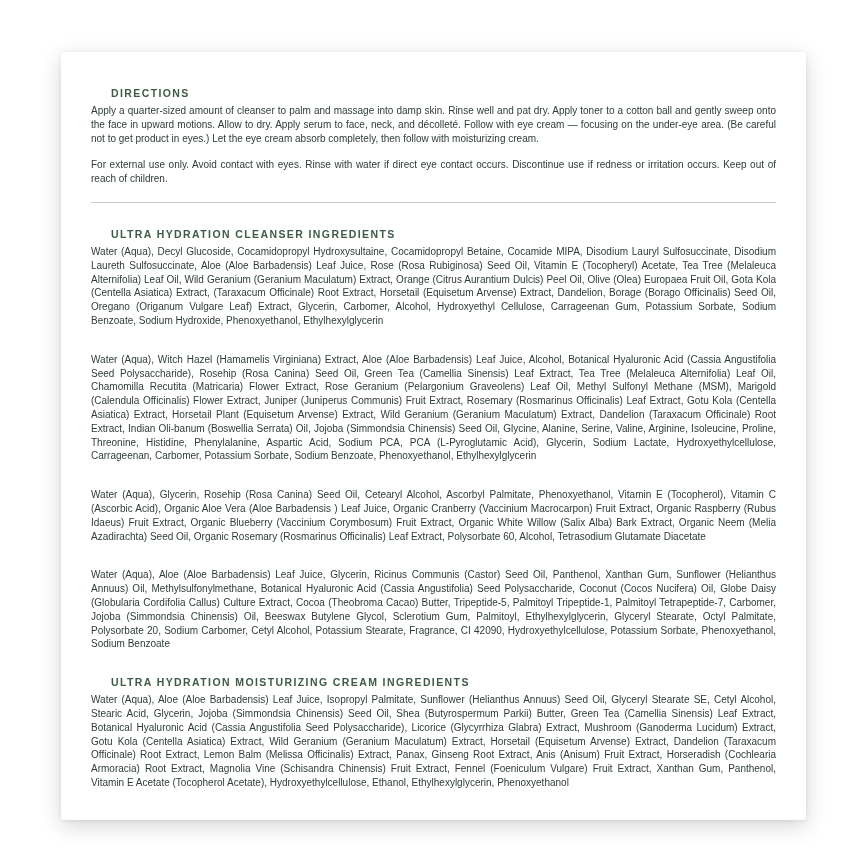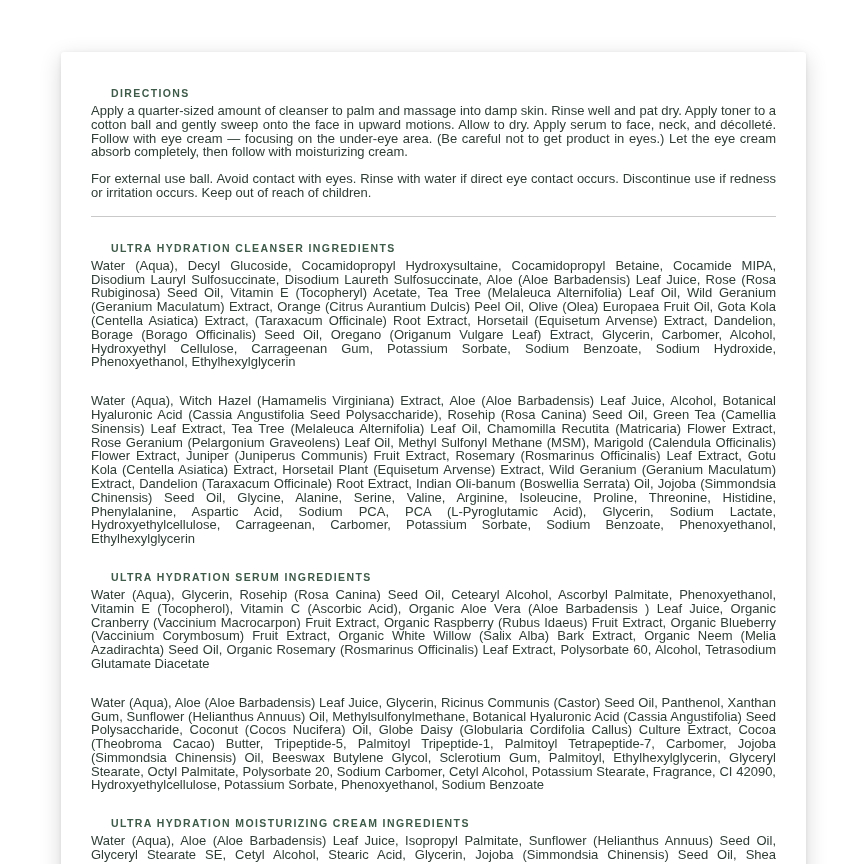--- a/index.html
+++ b/index.html
@@ -31,21 +31,21 @@
     margin: 0 0 5px 0;
     font-size: 10.5px;
     font-weight: bold;
     letter-spacing: 1.4px;
     color: #3e5a49;
     text-transform: uppercase;
     padding-left: 20px;
   }
   .body-text {
     margin: 0;
-    font-size: 13px;
+    font-size: 10px;
     line-height: 13.8px;
     color: #2f3d36;
     text-align: justify;
   }
   .directions-block .body-text + .body-text {
     margin-top: 13px;
   }
   .divider {
     border: none;
     border-top: 1px solid #c9c9c9;
@@ -60,36 +60,35 @@
 </style>
 </head>
 <body>
 
 <div class="page">
   <div class="card">
 
     <section class="directions-block">
       <h2 class="section-heading">DIRECTIONS</h2>
       <p class="body-text">Apply a quarter-sized amount of cleanser to palm and massage into damp skin. Rinse well and pat dry. Apply toner to a cotton ball and gently sweep onto the face in upward motions. Allow to dry. Apply serum to face, neck, and décolleté. Follow with eye cream — focusing on the under-eye area. (Be careful not to get product in eyes.) Let the eye cream absorb completely, then follow with moisturizing cream.</p>
-      <p class="body-text">For external use ball. Avoid contact with eyes. Rinse with water if direct eye contact occurs. Discontinue use if redness or irritation occurs. Keep out of reach of children.</p>
+      <p class="body-text">For external use only. Avoid contact with eyes. Rinse with water if direct eye contact occurs. Discontinue use if redness or irritation occurs. Keep out of reach of children.</p>
     </section>
 
     <hr class="divider">
 
     <section class="ingredient-section">
       <h2 class="section-heading">ULTRA HYDRATION CLEANSER INGREDIENTS</h2>
       <p class="body-text">Water (Aqua), Decyl Glucoside, Cocamidopropyl Hydroxysultaine, Cocamidopropyl Betaine, Cocamide MIPA, Disodium Lauryl Sulfosuccinate, Disodium Laureth Sulfosuccinate, Aloe (Aloe Barbadensis) Leaf Juice, Rose (Rosa Rubiginosa) Seed Oil, Vitamin E (Tocopheryl) Acetate, Tea Tree (Melaleuca Alternifolia) Leaf Oil, Wild Geranium (Geranium Maculatum) Extract, Orange (Citrus Aurantium Dulcis) Peel Oil, Olive (Olea) Europaea Fruit Oil, Gota Kola (Centella Asiatica) Extract, (Taraxacum Officinale) Root Extract, Horsetail (Equisetum Arvense) Extract, Dandelion, Borage (Borago Officinalis) Seed Oil, Oregano (Origanum Vulgare Leaf) Extract, Glycerin, Carbomer, Alcohol, Hydroxyethyl Cellulose, Carrageenan Gum, Potassium Sorbate, Sodium Benzoate, Sodium Hydroxide, Phenoxyethanol, Ethylhexylglycerin</p>
     </section>
 
     <section class="ingredient-section">
       <p class="body-text">Water (Aqua), Witch Hazel (Hamamelis Virginiana) Extract, Aloe (Aloe Barbadensis) Leaf Juice, Alcohol, Botanical Hyaluronic Acid (Cassia Angustifolia Seed Polysaccharide), Rosehip (Rosa Canina) Seed Oil, Green Tea (Camellia Sinensis) Leaf Extract, Tea Tree (Melaleuca Alternifolia) Leaf Oil, Chamomilla Recutita (Matricaria) Flower Extract, Rose Geranium (Pelargonium Graveolens) Leaf Oil, Methyl Sulfonyl Methane (MSM), Marigold (Calendula Officinalis) Flower Extract, Juniper (Juniperus Communis) Fruit Extract, Rosemary (Rosmarinus Officinalis) Leaf Extract, Gotu Kola (Centella Asiatica) Extract, Horsetail Plant (Equisetum Arvense) Extract, Wild Geranium (Geranium Maculatum) Extract, Dandelion (Taraxacum Officinale) Root Extract, Indian Oli-banum (Boswellia Serrata) Oil, Jojoba (Simmondsia Chinensis) Seed Oil, Glycine, Alanine, Serine, Valine, Arginine, Isoleucine, Proline, Threonine, Histidine, Phenylalanine, Aspartic Acid, Sodium PCA, PCA (L-Pyroglutamic Acid), Glycerin, Sodium Lactate, Hydroxyethylcellulose, Carrageenan, Carbomer, Potassium Sorbate, Sodium Benzoate, Phenoxyethanol, Ethylhexylglycerin</p>
     </section>
 
     <section class="ingredient-section">
-      <h2 class="section-heading">ULTRA HYDRATION SERUM INGREDIENTS</h2>
       <p class="body-text">Water (Aqua), Glycerin, Rosehip (Rosa Canina) Seed Oil, Cetearyl Alcohol, Ascorbyl Palmitate, Phenoxyethanol, Vitamin E (Tocopherol), Vitamin C (Ascorbic Acid), Organic Aloe Vera (Aloe Barbadensis ) Leaf Juice, Organic Cranberry (Vaccinium Macrocarpon) Fruit Extract, Organic Raspberry (Rubus Idaeus) Fruit Extract, Organic Blueberry (Vaccinium Corymbosum) Fruit Extract, Organic White Willow (Salix Alba) Bark Extract, Organic Neem (Melia Azadirachta) Seed Oil, Organic Rosemary (Rosmarinus Officinalis) Leaf Extract, Polysorbate 60, Alcohol, Tetrasodium Glutamate Diacetate</p>
     </section>
 
     <section class="ingredient-section">
       <p class="body-text">Water (Aqua), Aloe (Aloe Barbadensis) Leaf Juice, Glycerin, Ricinus Communis (Castor) Seed Oil, Panthenol, Xanthan Gum, Sunflower (Helianthus Annuus) Oil, Methylsulfonylmethane, Botanical Hyaluronic Acid (Cassia Angustifolia) Seed Polysaccharide, Coconut (Cocos Nucifera) Oil, Globe Daisy (Globularia Cordifolia Callus) Culture Extract, Cocoa (Theobroma Cacao) Butter, Tripeptide-5, Palmitoyl Tripeptide-1, Palmitoyl Tetrapeptide-7, Carbomer, Jojoba (Simmondsia Chinensis) Oil, Beeswax Butylene Glycol, Sclerotium Gum, Palmitoyl, Ethylhexylglycerin, Glyceryl Stearate, Octyl Palmitate, Polysorbate 20, Sodium Carbomer, Cetyl Alcohol, Potassium Stearate, Fragrance, CI 42090, Hydroxyethylcellulose, Potassium Sorbate, Phenoxyethanol, Sodium Benzoate</p>
     </section>
 
     <section class="ingredient-section">
       <h2 class="section-heading">ULTRA HYDRATION MOISTURIZING CREAM INGREDIENTS</h2>
       <p class="body-text">Water (Aqua), Aloe (Aloe Barbadensis) Leaf Juice, Isopropyl Palmitate, Sunflower (Helianthus Annuus) Seed Oil, Glyceryl Stearate SE, Cetyl Alcohol, Stearic Acid, Glycerin, Jojoba (Simmondsia Chinensis) Seed Oil, Shea (Butyrospermum Parkii) Butter, Green Tea (Camellia Sinensis) Leaf Extract, Botanical Hyaluronic Acid (Cassia Angustifolia Seed Polysaccharide), Licorice (Glycyrrhiza Glabra) Extract, Mushroom (Ganoderma Lucidum) Extract, Gotu Kola (Centella Asiatica) Extract, Wild Geranium (Geranium Maculatum) Extract, Horsetail (Equisetum Arvense) Extract, Dandelion (Taraxacum Officinale) Root Extract, Lemon Balm (Melissa Officinalis) Extract, Panax, Ginseng Root Extract, Anis (Anisum) Fruit Extract, Horseradish (Cochlearia Armoracia) Root Extract, Magnolia Vine (Schisandra Chinensis) Fruit Extract, Fennel (Foeniculum Vulgare) Fruit Extract, Xanthan Gum, Panthenol, Vitamin E Acetate (Tocopherol Acetate), Hydroxyethylcellulose, Ethanol, Ethylhexylglycerin, Phenoxyethanol</p>

